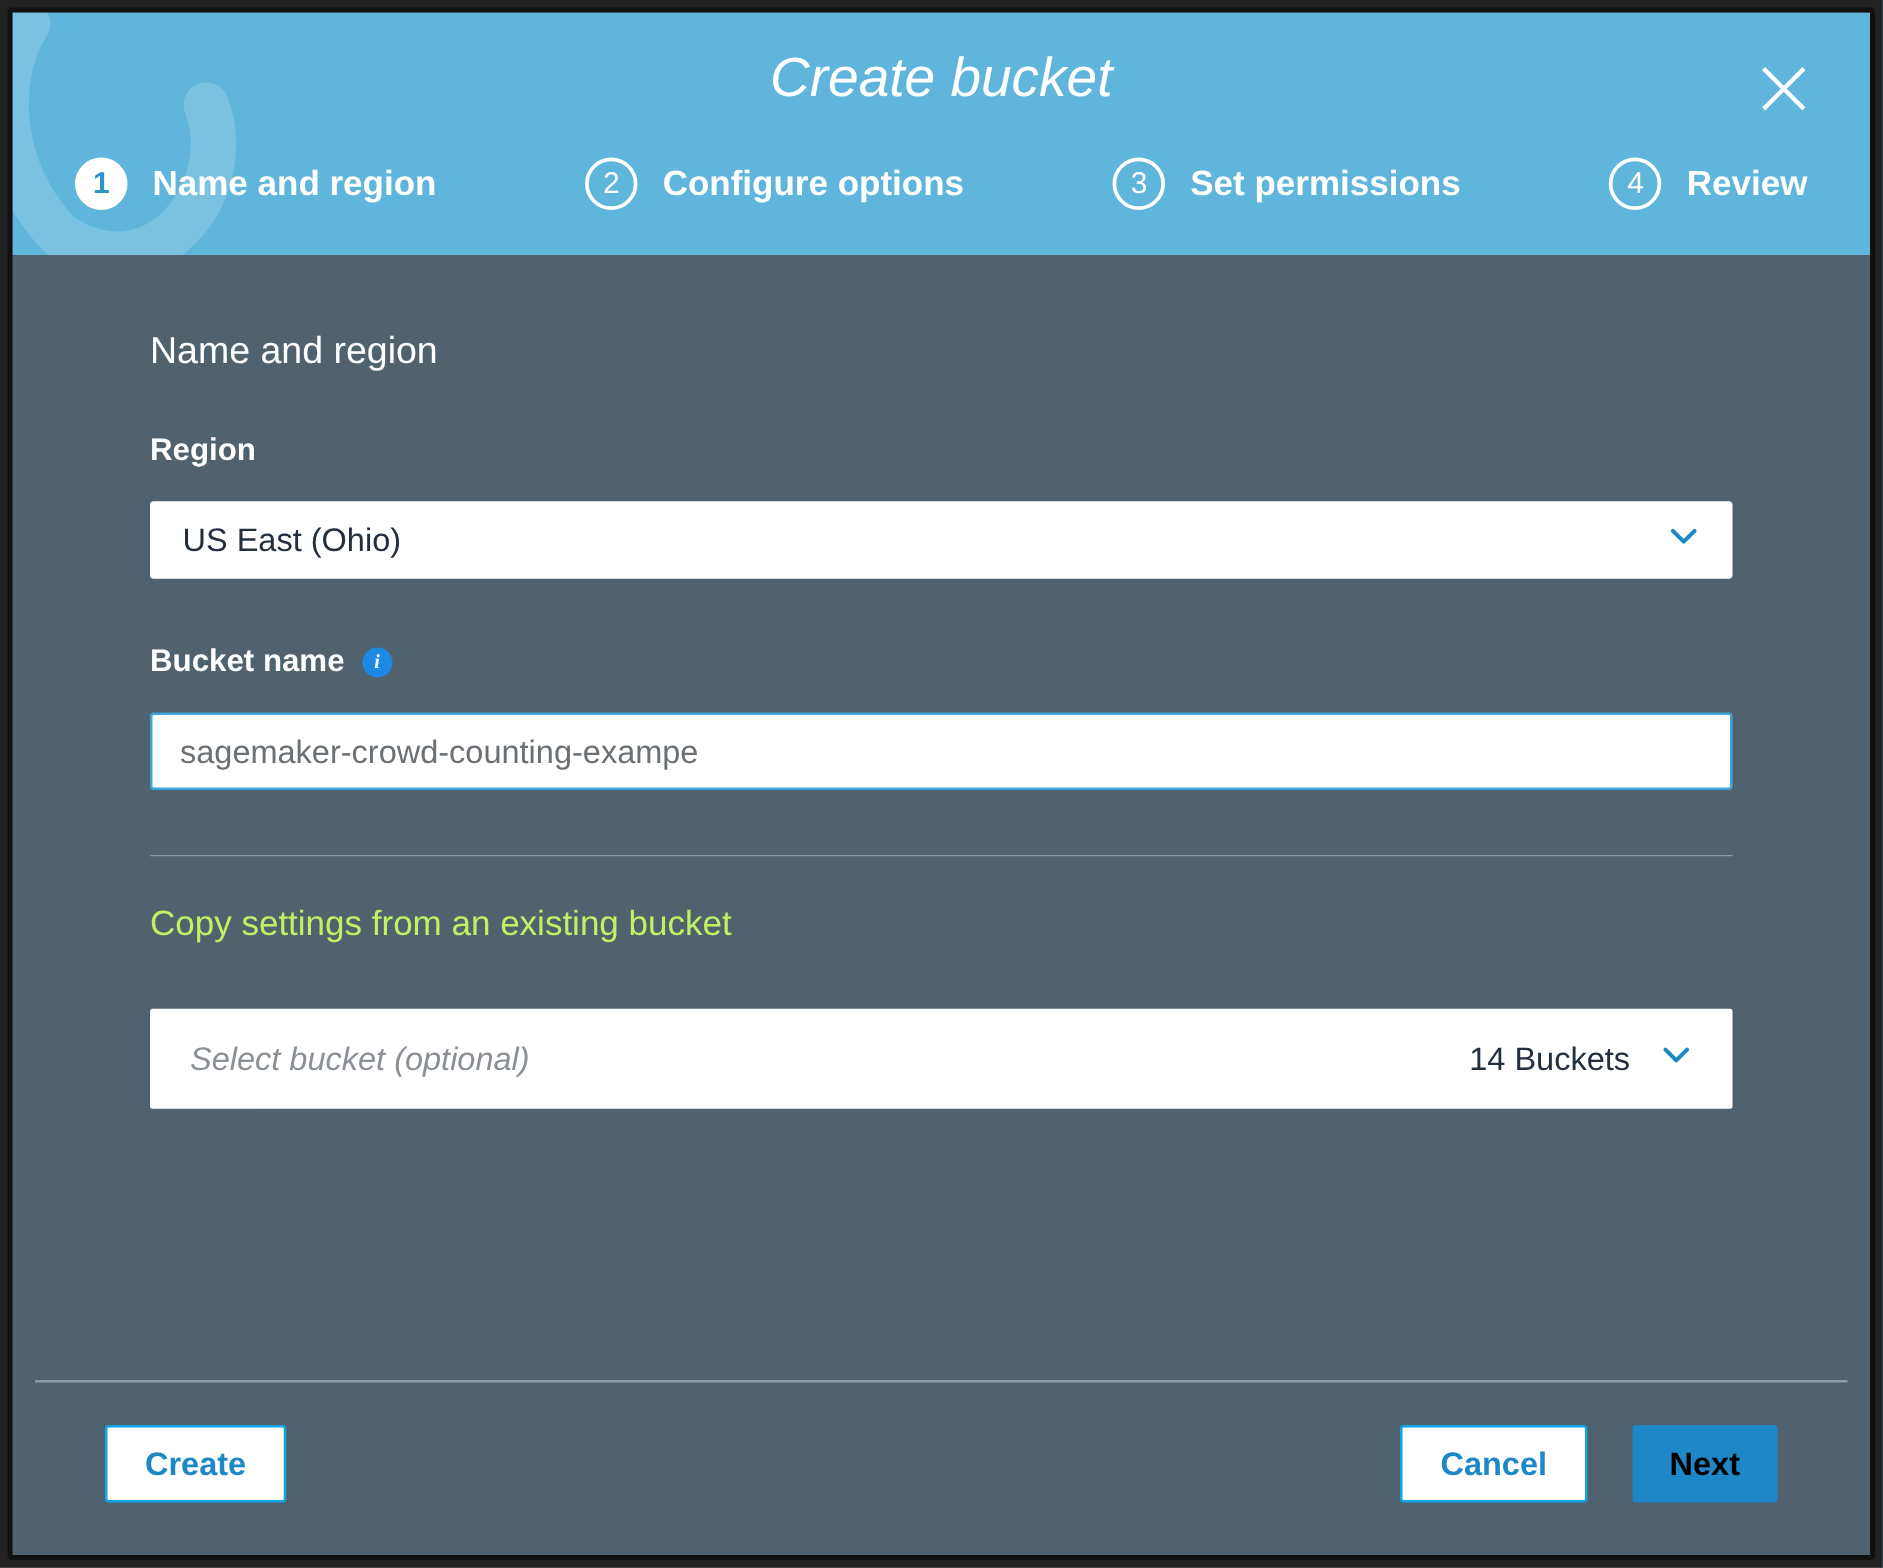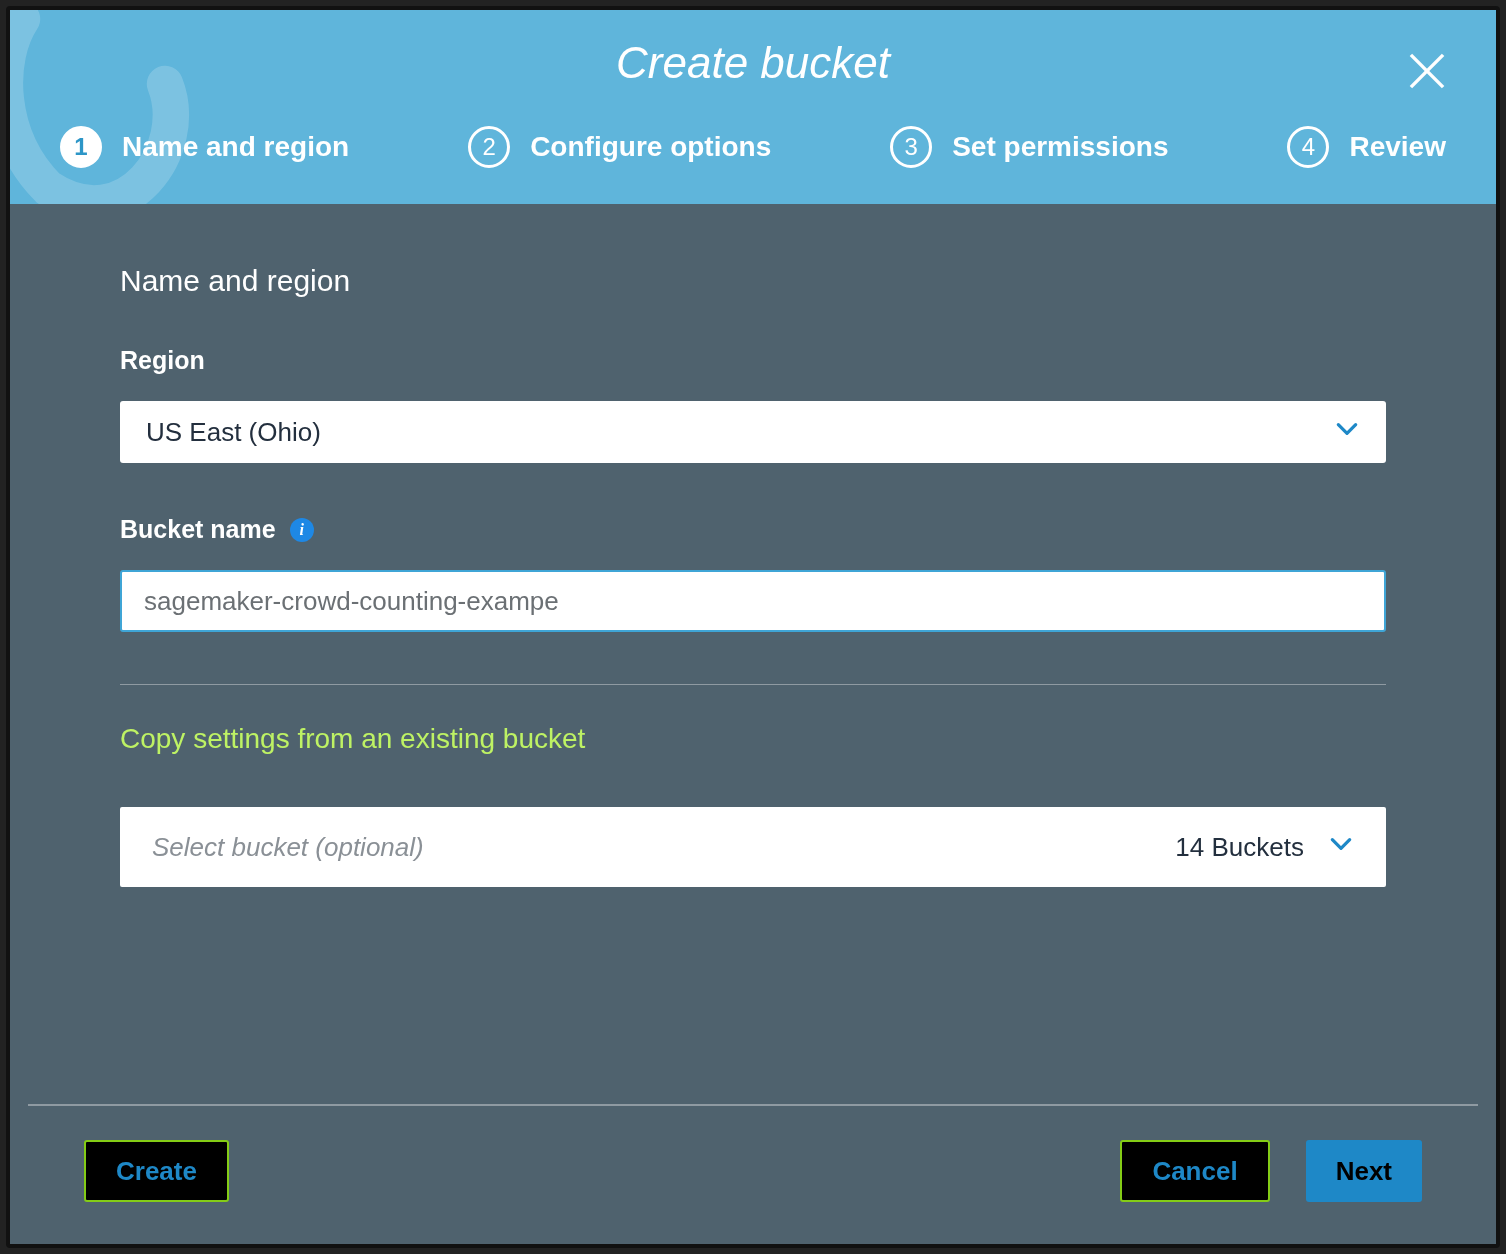--- a/index.html
+++ b/index.html
@@ -139,21 +139,21 @@
     display: flex; align-items: center; justify-content: space-between;
     padding: 34px 56px 42px 56px;
     margin: 0 18px;
   }
   .btn {
     height: 62px; padding: 0 30px;
     font-size: 26px; font-weight: 700;
     border: none; border-radius: 3px; cursor: pointer;
   }
   .btn-outline {
-    background: #000000; color: #1e88c7; border: 2px solid #84cc16;
+    background: #ffffff; color: #1e88c7; border: 2px solid #0ea5e9;
   }
   .btn-primary {
     background: #1e88c7; color: #000000;
   }
   .footer-right { display: flex; gap: 36px; }
 </style>
 </head>
 <body>
 
 <div class="modal">

